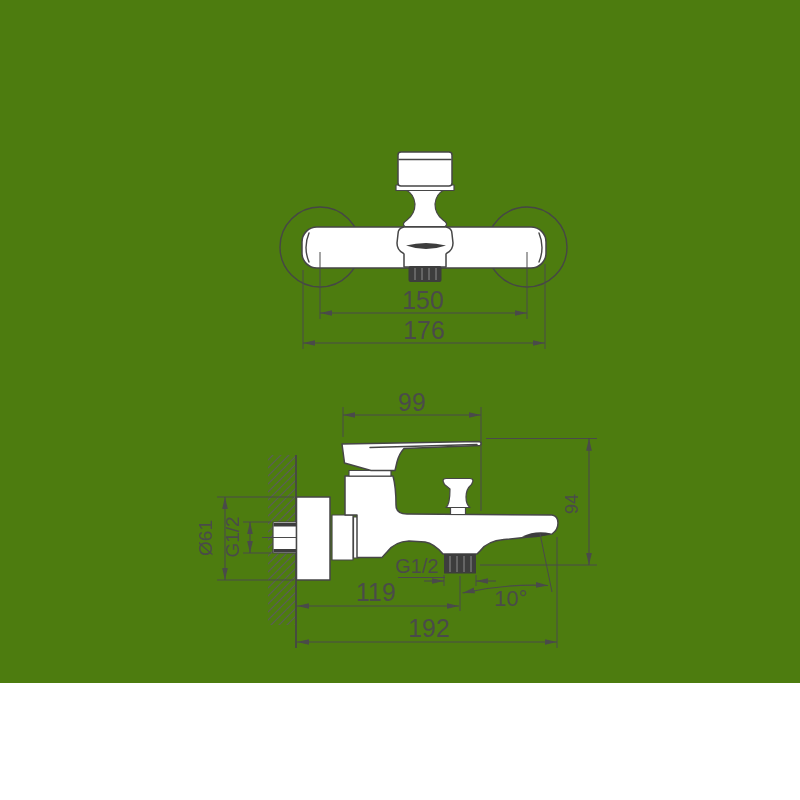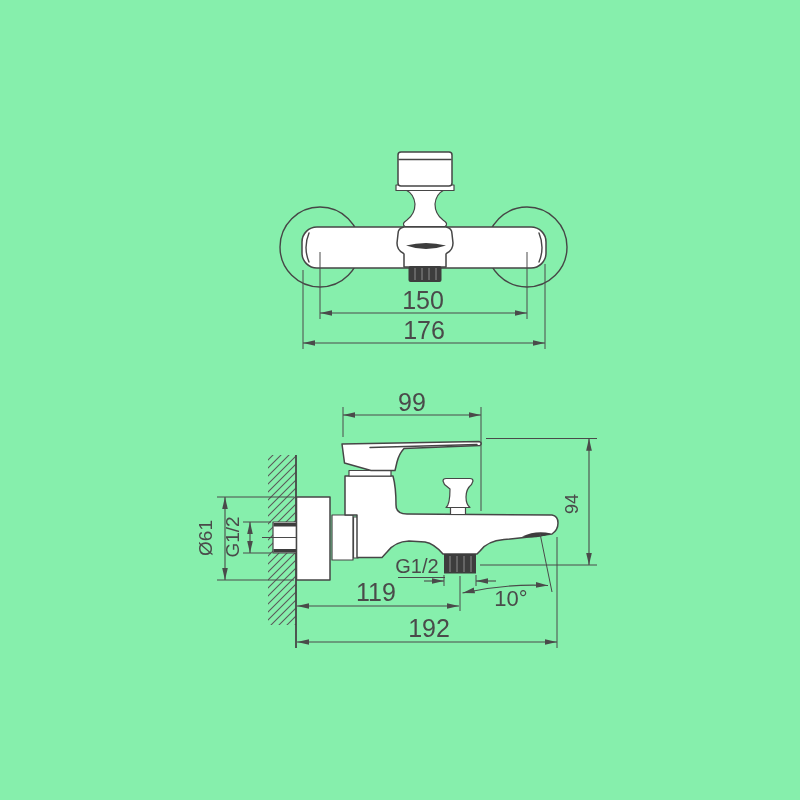--- a/index.html
+++ b/index.html
@@ -1,16 +1,16 @@
 <!DOCTYPE html>
 <html><head>
 <meta charset="utf-8">
 <style>
   html,body{margin:0;padding:0;background:#ffffff;width:800px;height:800px;overflow:hidden;}
-  #stage{position:relative;width:800px;height:800px;background:#86efac;}
+  #stage{position:relative;width:800px;height:683px;background:#4d7c0f;}
   svg{position:absolute;left:0;top:0;}
   text{font-family:"Liberation Sans","DejaVu Sans",sans-serif;fill:#4a4a4a;}
   .dimtxt{font-size:25px;}
   .dimtxt-sm{font-size:22px;}
   .dimtxt-thread{font-size:20px;}
   .dimtxt-rot{font-size:19px;}
   .dimtxt-94{font-size:18px;}
   .obj{fill:#ffffff;stroke:#464646;stroke-width:1.5;stroke-linejoin:round;stroke-linecap:round;}
   .obj-thin{fill:#ffffff;stroke:#464646;stroke-width:1.2;stroke-linejoin:round;}
   .oline{fill:none;stroke:#464646;stroke-width:1.4;stroke-linecap:round;}

